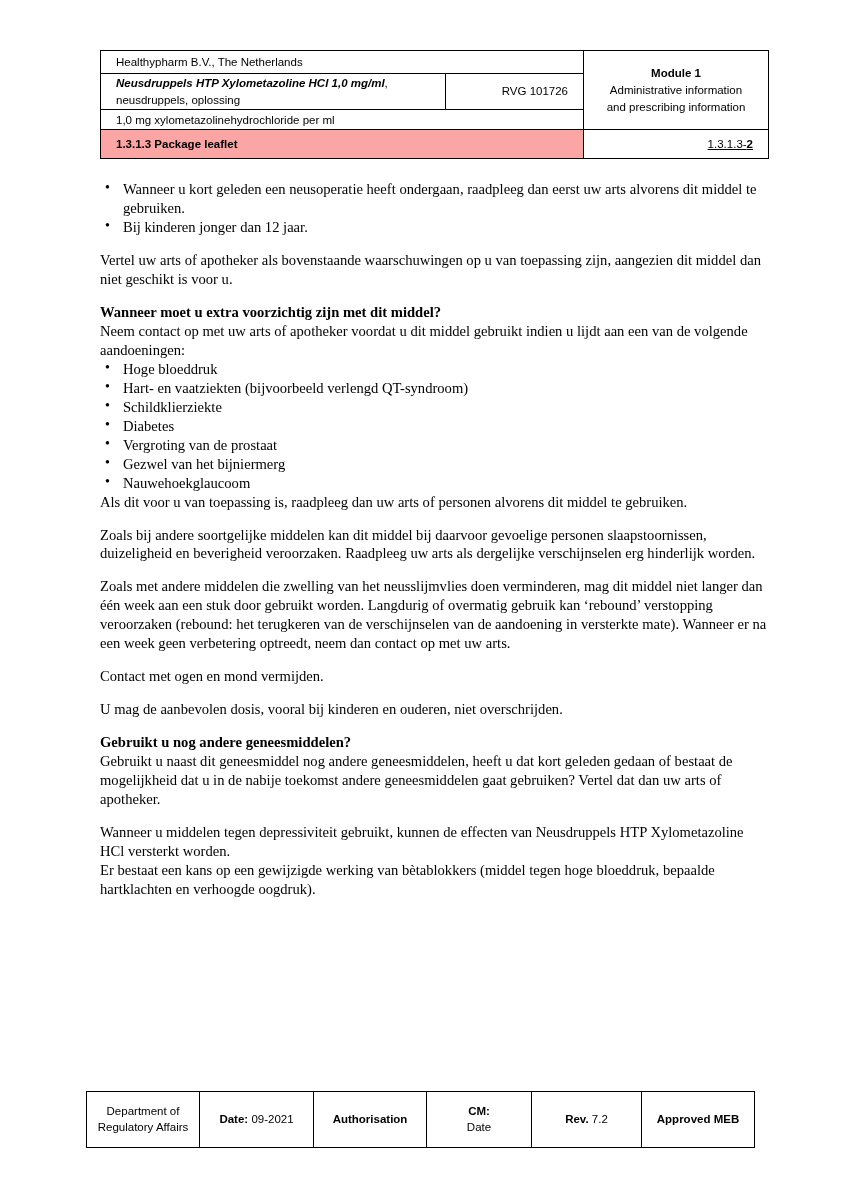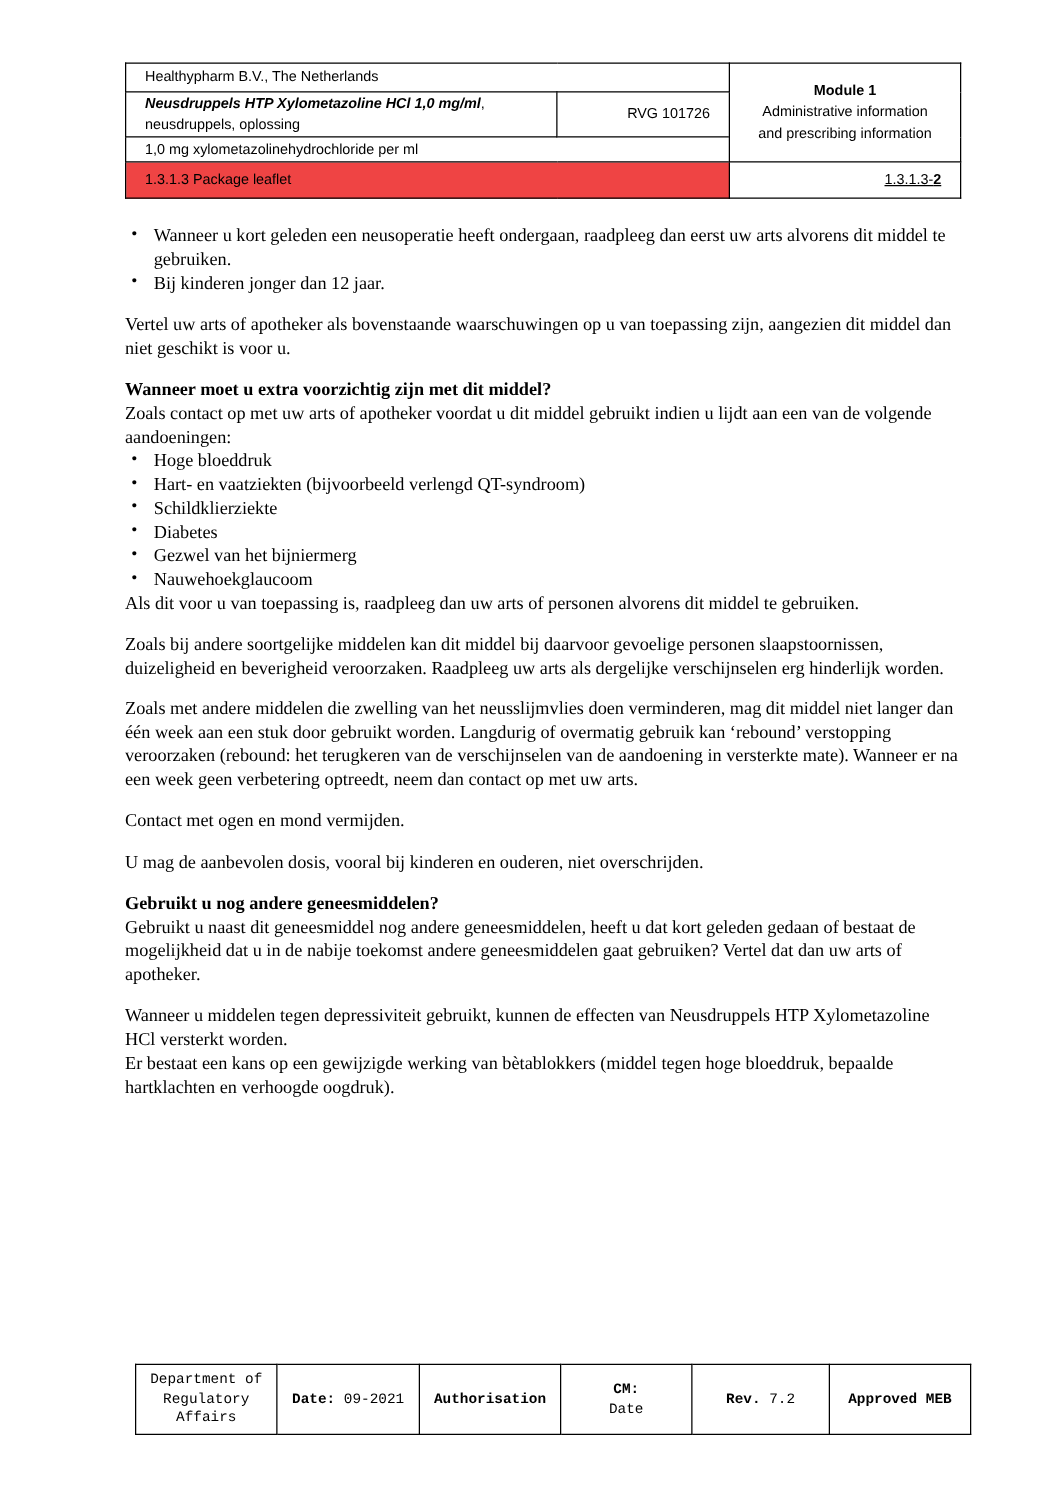--- a/index.html
+++ b/index.html
@@ -56,22 +56,22 @@
     text-align: center;
     line-height: 1.35;
     font-size: 11.5px;
   }
   .hdr-module .mod-title {
     font-weight: bold;
     display: block;
     margin-bottom: 1px;
   }
   .hdr-section {
-    background: #ef4444;
-    font-weight: normal;
+    background: #fca5a5;
+    font-weight: bold;
     font-size: 16.5px;
     height: 26px;
     padding-left: 6px;
   }
   .hdr-pagenum {
     text-align: right;
     font-size: 13px;
     text-decoration: underline;
   }
   .hdr-pagenum .pn-bold { font-weight: bold; }
@@ -116,26 +116,26 @@
     content: "\2022";
     position: absolute;
     left: 5px;
     top: -1px;
     font-size: 14px;
   }
 
   
   .footer-table {
     position: absolute;
-    left: 108px;
+    left: 86px;
     top: 1091px;
     width: 668px;
     border-collapse: collapse;
     table-layout: fixed;
-    font-family: Liberation Mono, monospace;
+    font-family: Liberation Sans, sans-serif;
   }
   .footer-table td {
     border: 1px solid #000000;
     text-align: center;
     vertical-align: middle;
     height: 51px;
     font-size: 11.5px;
     line-height: 1.35;
     padding: 2px 3px;
   }
@@ -182,27 +182,28 @@
   <div class="content">
 
     <ul class="bullets">
       <li>Wanneer u kort geleden een neusoperatie heeft ondergaan, raadpleeg dan eerst uw arts alvorens dit middel te gebruiken.</li>
       <li>Bij kinderen jonger dan 12 jaar.</li>
     </ul>
 
     <p class="spaced">Vertel uw arts of apotheker als bovenstaande waarschuwingen op u van toepassing zijn, aangezien dit middel dan niet geschikt is voor u.</p>
 
     <h3 class="spaced">Wanneer moet u extra voorzichtig zijn met dit middel?</h3>
-    <p>Zoals contact op met uw arts of apotheker voordat u dit middel gebruikt indien u lijdt aan een van de volgende aandoeningen:</p>
+    <p>Neem contact op met uw arts of apotheker voordat u dit middel gebruikt indien u lijdt aan een van de volgende aandoeningen:</p>
 
     <ul class="bullets">
       <li>Hoge bloeddruk</li>
       <li>Hart- en vaatziekten (bijvoorbeeld verlengd QT-syndroom)</li>
       <li>Schildklierziekte</li>
       <li>Diabetes</li>
+      <li>Vergroting van de prostaat</li>
       <li>Gezwel van het bijniermerg</li>
       <li>Nauwehoekglaucoom</li>
     </ul>
 
     <p>Als dit voor u van toepassing is, raadpleeg dan uw arts of personen alvorens dit middel te gebruiken.</p>
 
     <p class="spaced">Zoals bij andere soortgelijke middelen kan dit middel bij daarvoor gevoelige personen slaapstoornissen, duizeligheid en beverigheid veroorzaken. Raadpleeg uw arts als dergelijke verschijnselen erg hinderlijk worden.</p>
 
     <p class="spaced">Zoals met andere middelen die zwelling van het neusslijmvlies doen verminderen, mag dit middel niet langer dan één week aan een stuk door gebruikt worden. Langdurig of overmatig gebruik kan ‘rebound’ verstopping veroorzaken (rebound: het terugkeren van de verschijnselen van de aandoening in versterkte mate). Wanneer er na een week geen verbetering optreedt, neem dan contact op met uw arts.</p>
 

